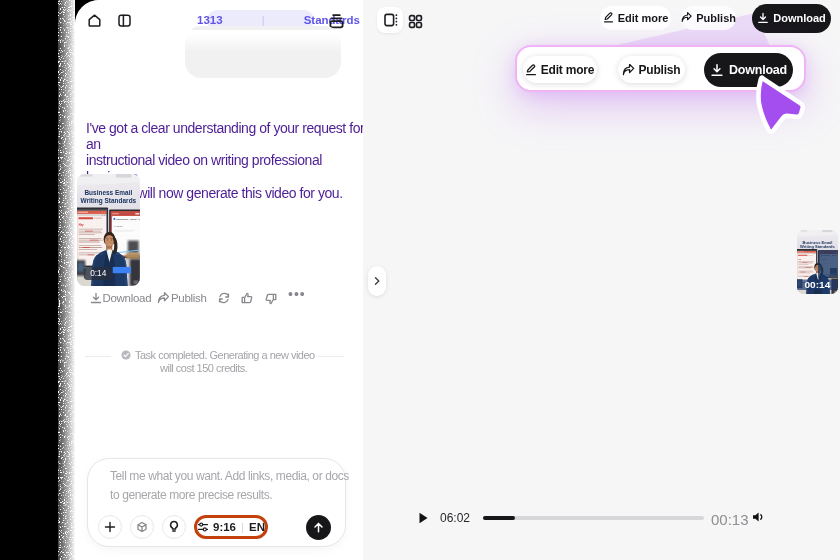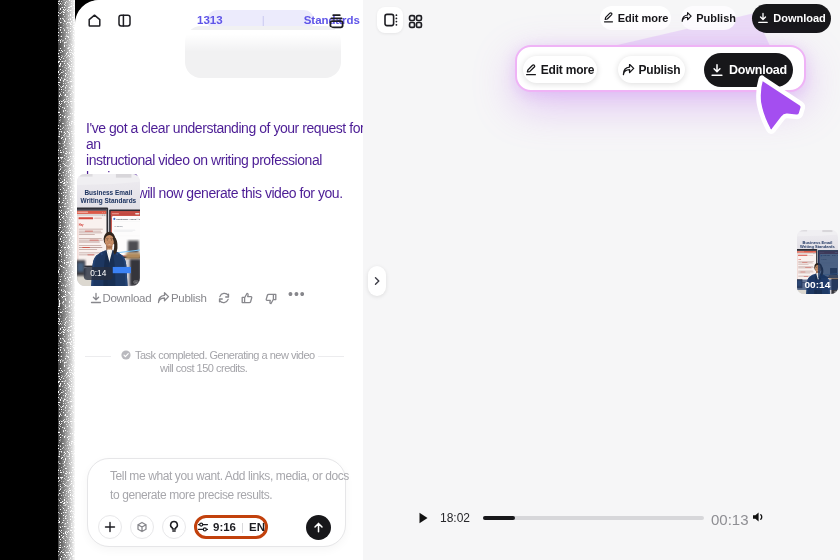--- a/index.html
+++ b/index.html
@@ -363,21 +363,21 @@
       <text x="121" y="92" text-anchor="middle" font-family="Liberation Sans,sans-serif" font-size="24" font-weight="bold" fill="#1d3460">Business Email</text>
       <text x="121" y="120" text-anchor="middle" font-family="Liberation Sans,sans-serif" font-size="24" font-weight="bold" fill="#1d3460">Writing Standards</text>
       <rect x="0" y="332" width="243" height="70" fill="rgba(30,58,108,0.68)"></rect>
       <text x="121" y="387" text-anchor="middle" font-family="Liberation Sans,sans-serif" font-size="60" font-weight="bold" fill="#fff">00:14</text>
     </svg>
   </div>
 
   <svg class="abs" style="left:54px;top:511px" width="12" height="14" viewBox="0 0 12 14">
       <path d="M2.5 1.8 L10.5 7 L2.5 12.2 Z" fill="#111"></path>
     </svg>
-  <div class="abs" style="left:77px;top:511px;font-size:12px;color:#27272b;">18:02</div>
+  <div class="abs" style="left:77px;top:511px;font-size:12px;color:#27272b;">06:02</div>
   <div class="abs" style="left:120px;top:515.5px;width:221px;height:4px;background:#d7d7da;border-radius:2px;"></div>
   <div class="abs" style="left:120px;top:515.5px;width:32px;height:4px;background:#17171a;border-radius:2px;"></div>
   <div class="abs" style="left:348px;top:511px;font-size:15px;color:#8e8e93;">00:13</div>
   <svg class="abs" style="left:388px;top:510px" width="14" height="14" viewBox="0 0 14 14">
     <path d="M2 5.2 H4.4 L7.6 2.5 V11.5 L4.4 8.8 H2 Z" fill="#111"></path>
     <path d="M9.8 4.8 A3 3 0 0 1 9.8 9.2" stroke="#111" stroke-width="1.3" fill="none" stroke-linecap="round"></path>
   </svg>
 </div>
 
 </body></html>

